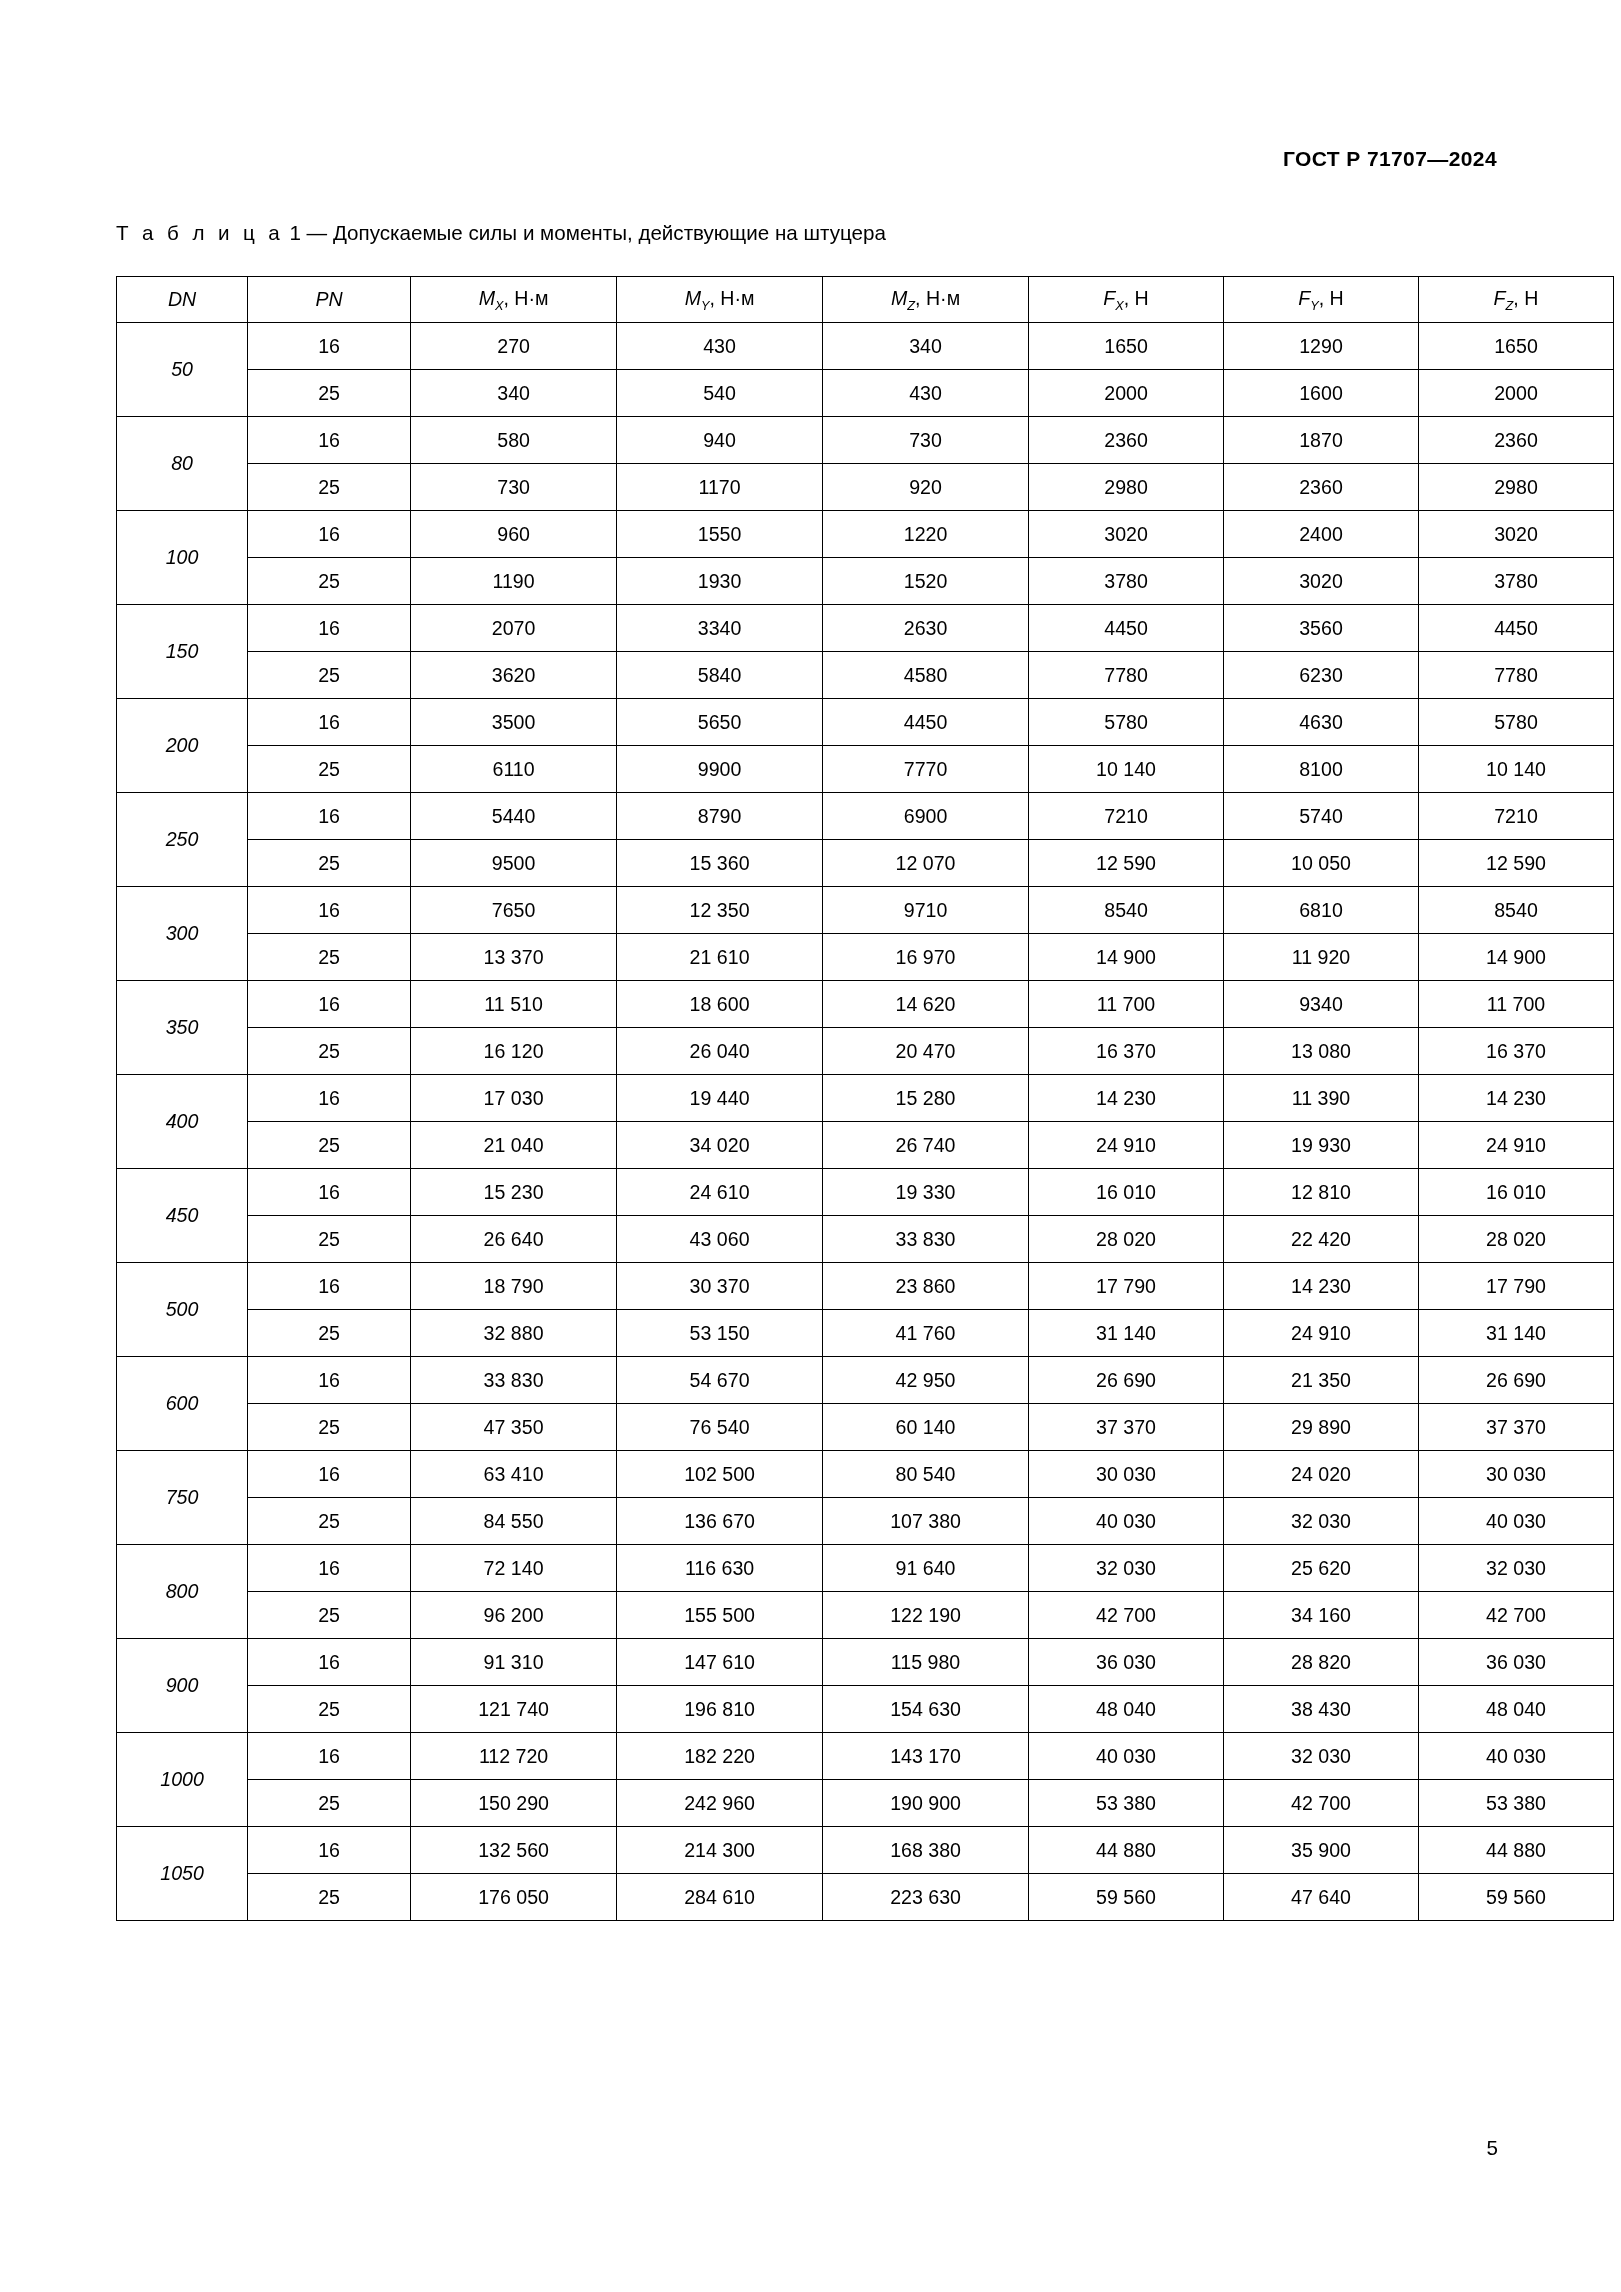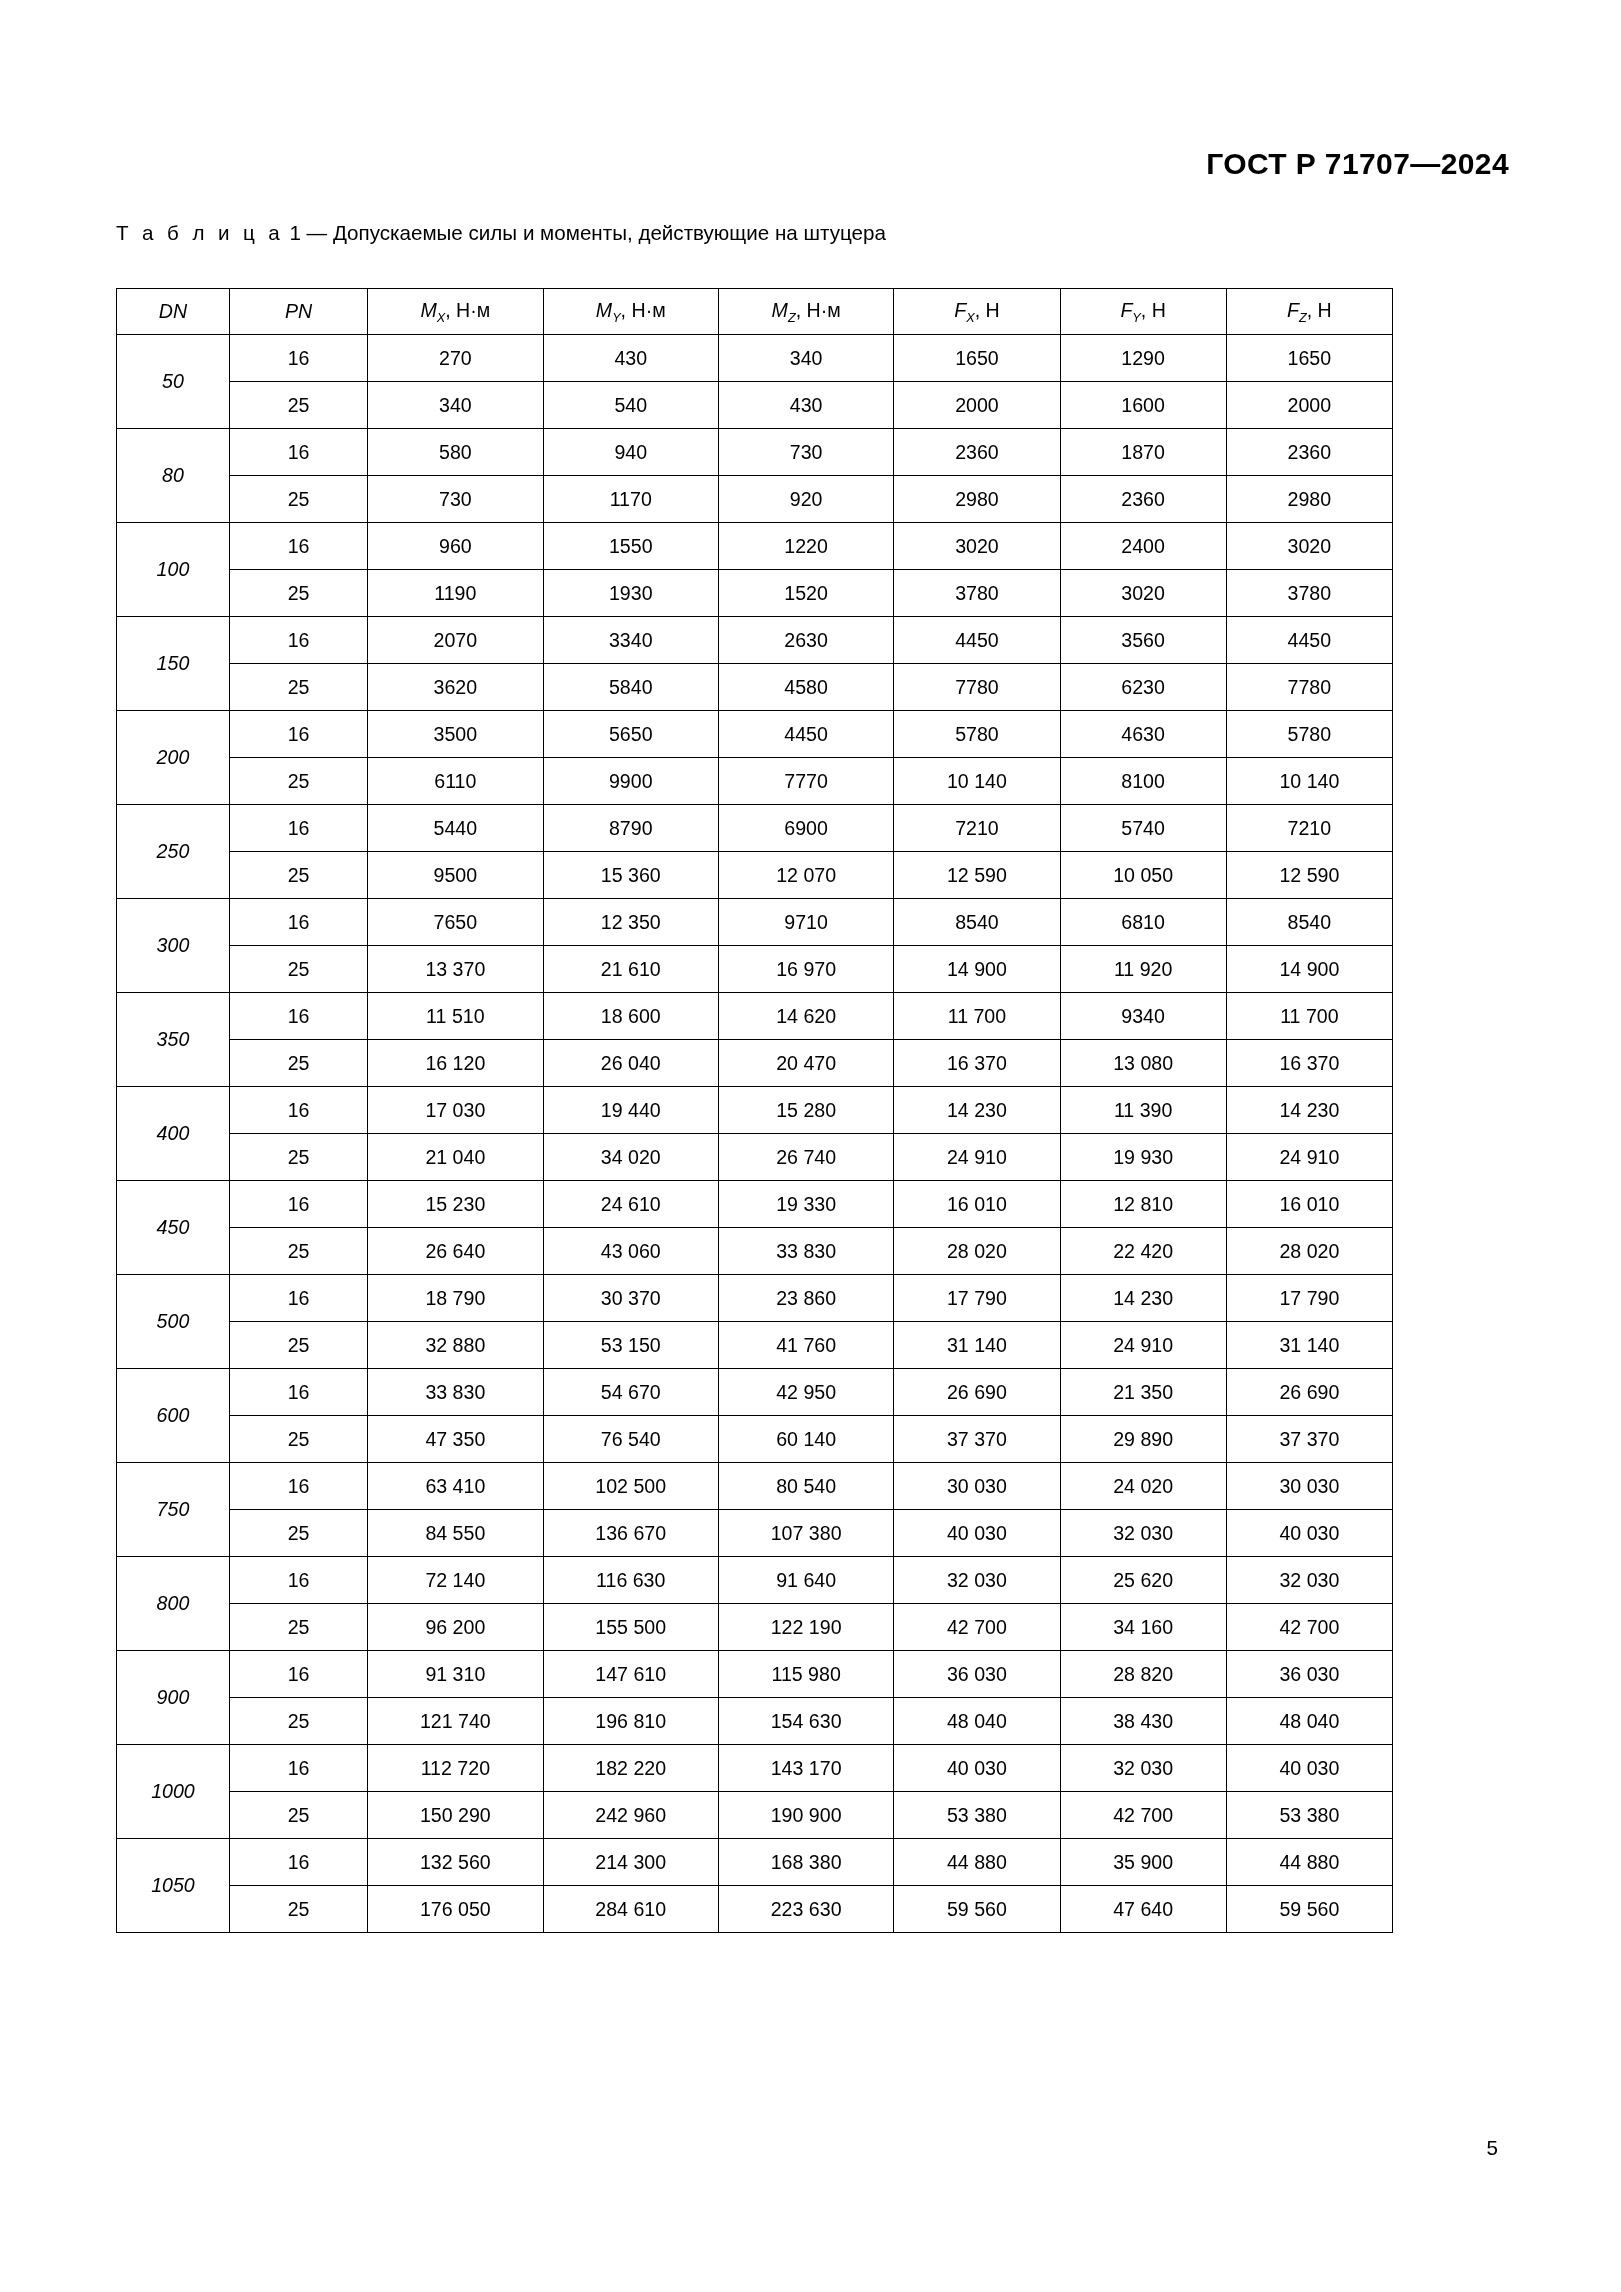--- a/index.html
+++ b/index.html
@@ -18,40 +18,40 @@
     position: absolute;
     top: 0; left: 0;
     width: 1621px;
     height: 2293px;
     box-sizing: border-box;
     padding: 0;
   }
   .header {
     position: absolute;
     top: 147px;
-    right: 112px;
-    font-size: 30px;
+    right: 124px;
+    font-size: 21px;
     font-weight: bold;
     letter-spacing: 0.4px;
   }
   .table-caption {
     position: absolute;
     top: 221px;
     left: 116px;
     font-size: 20.6px;
     white-space: nowrap;
   }
   .table-caption .sp {
     letter-spacing: 3.9px;
   }
   table.data {
     position: absolute;
-    top: 288px;
+    top: 276px;
     left: 116px;
-    width: 1277px;
+    width: 1498px;
     border-collapse: collapse;
     font-size: 19.6px;
   }
   table.data th, table.data td {
     border: 1.5px solid #000000;
     text-align: center;
     vertical-align: middle;
     padding: 0;
     font-weight: normal;
   }

